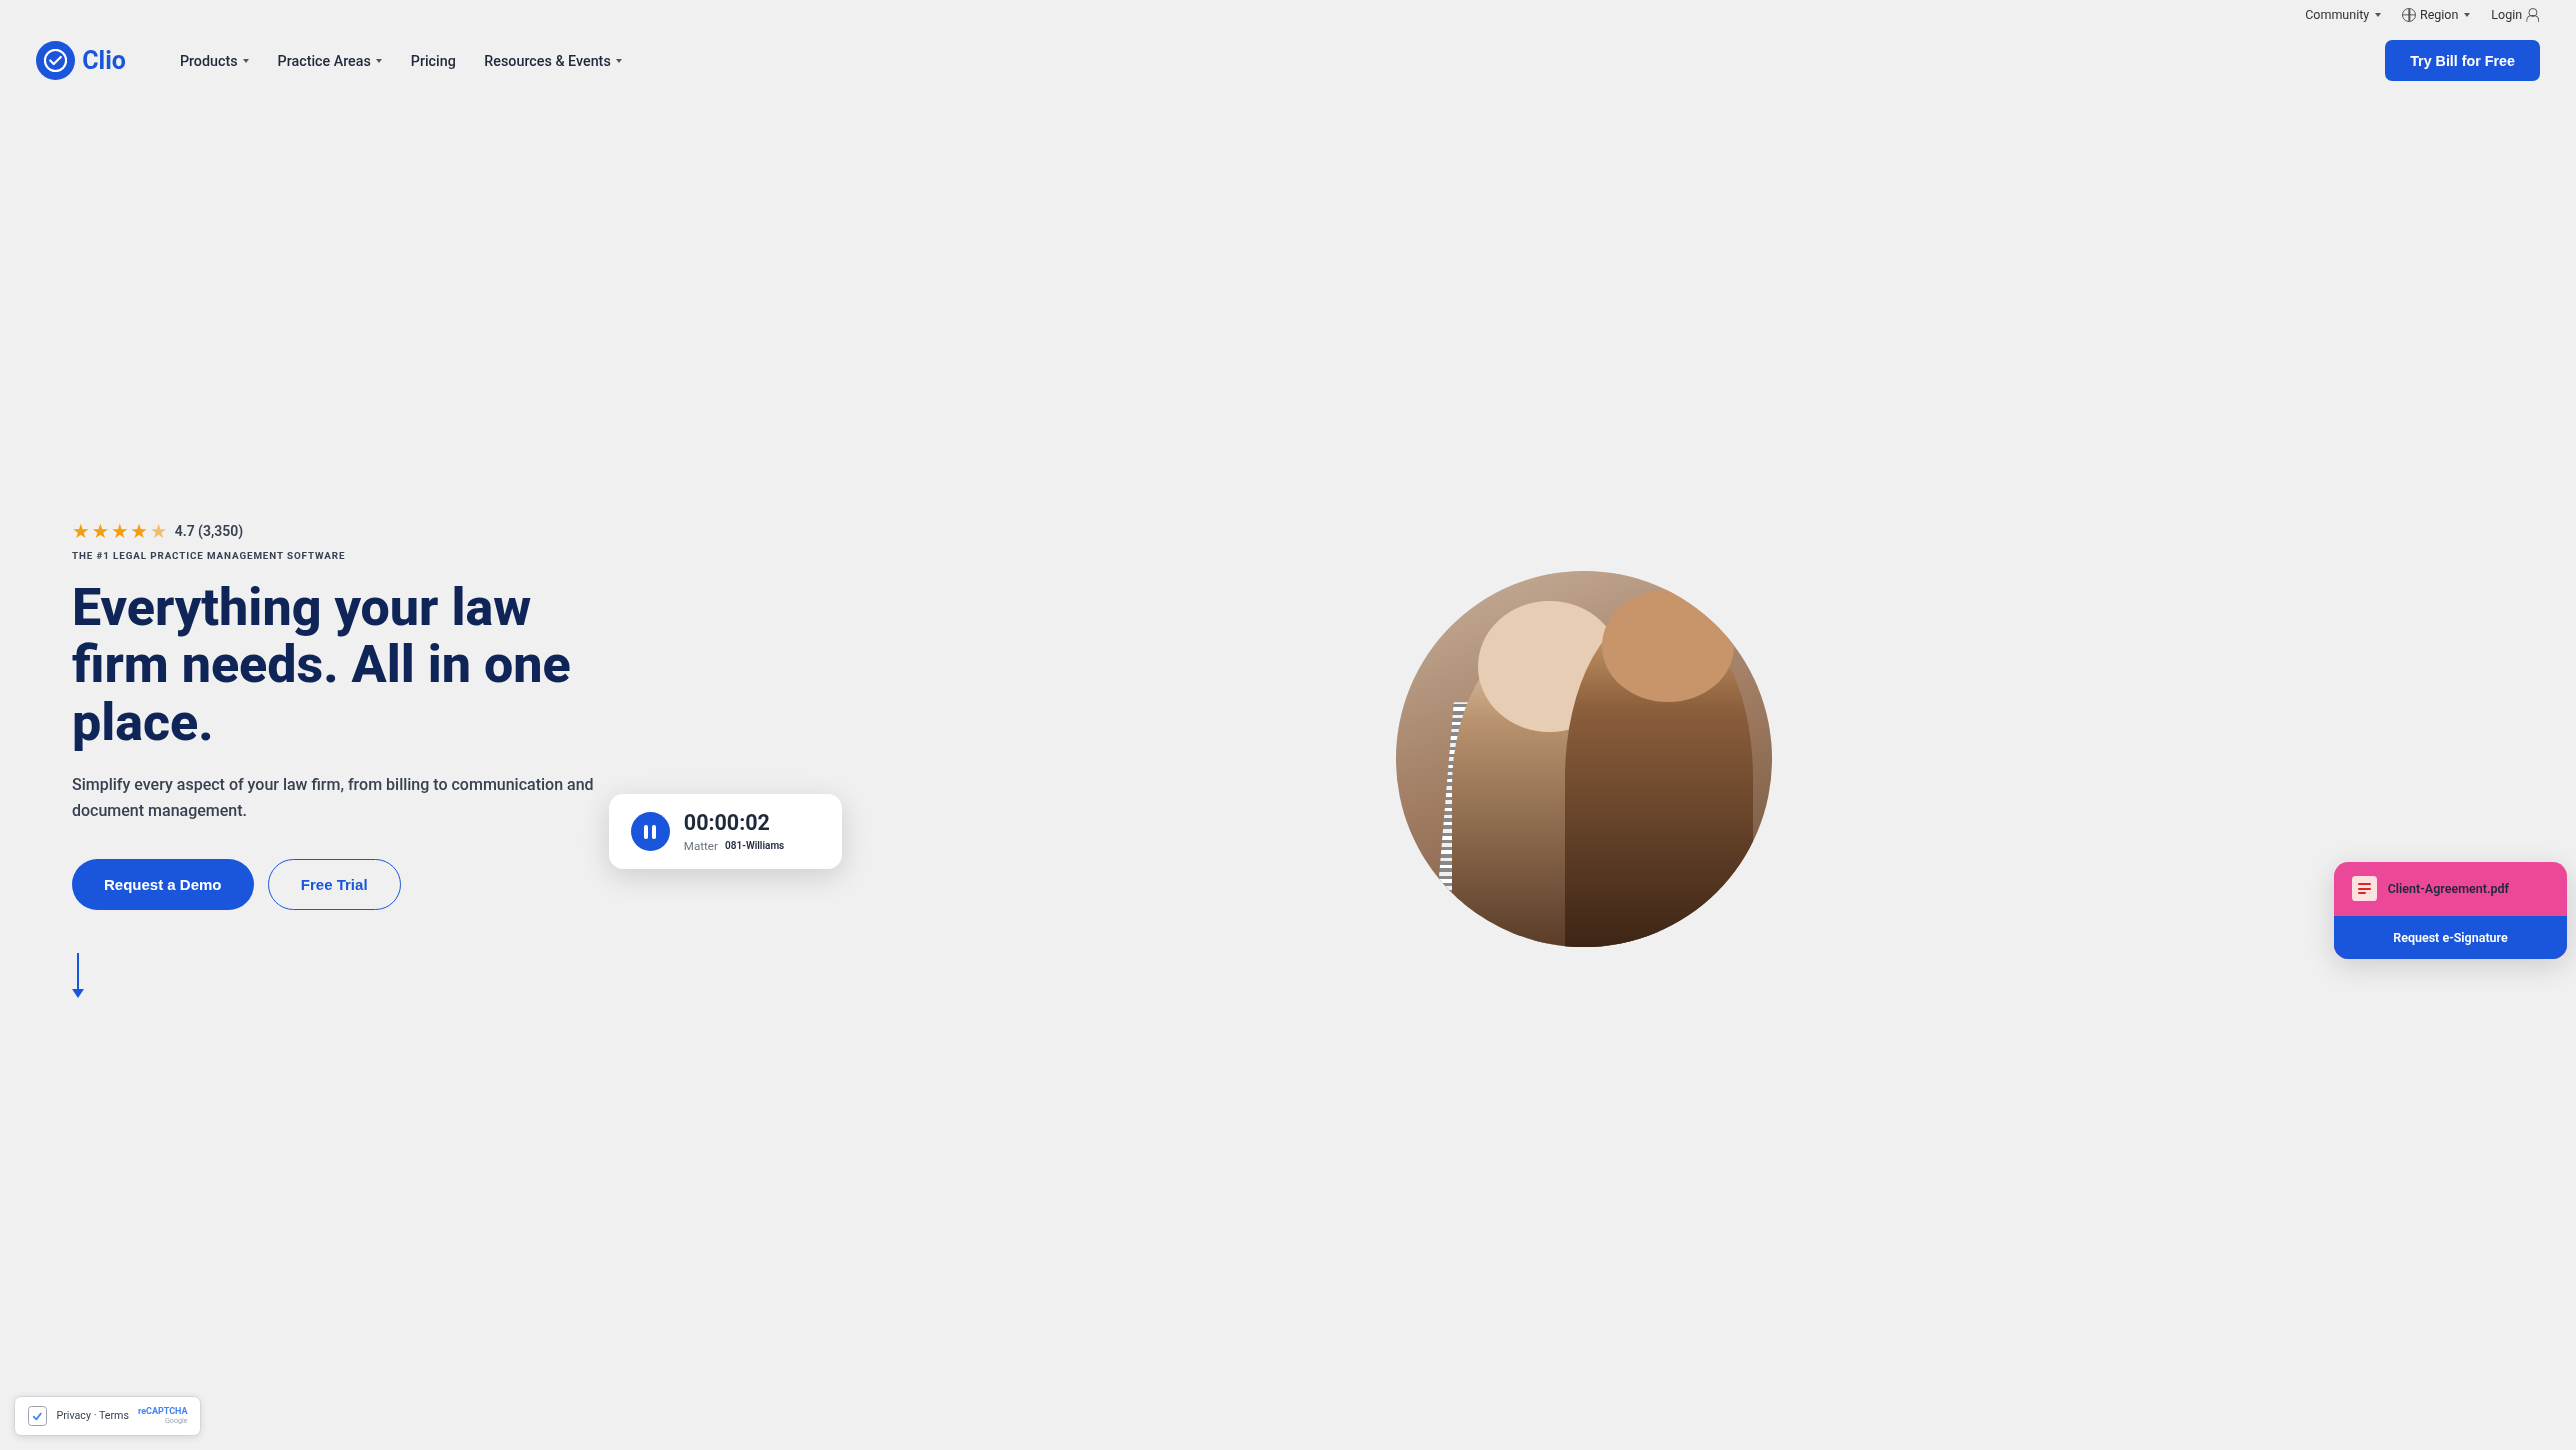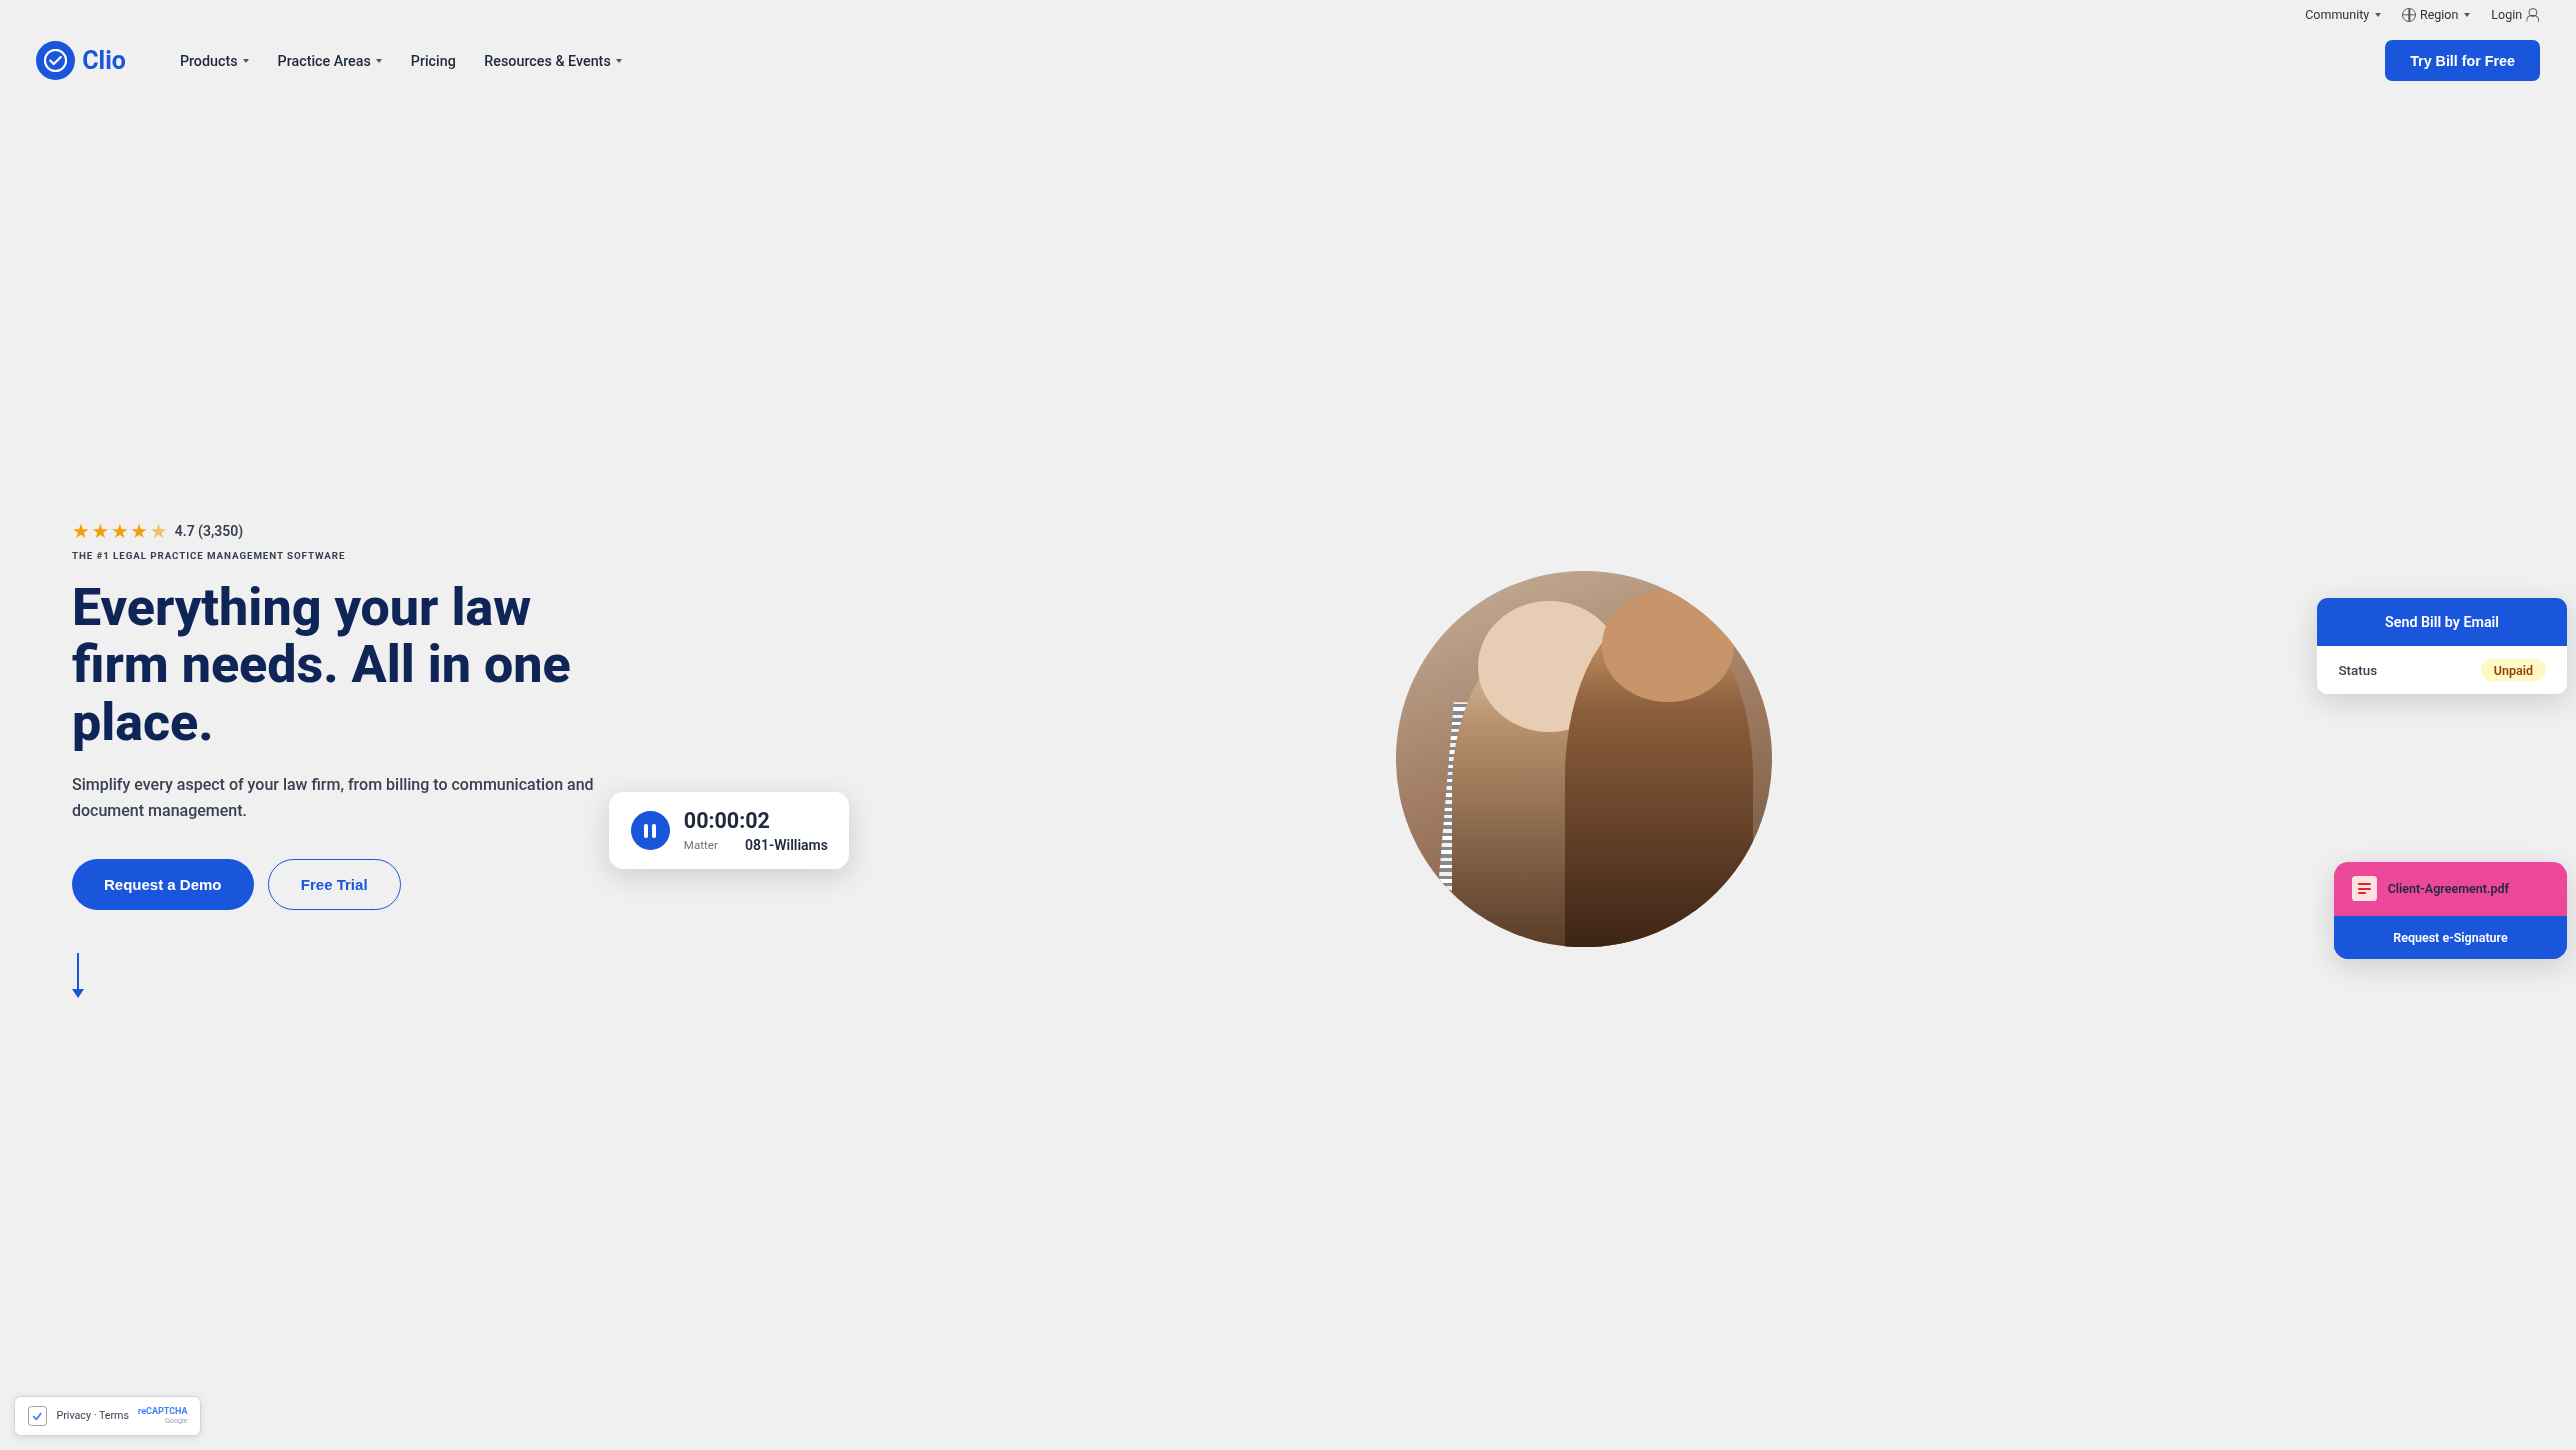--- a/index.html
+++ b/index.html
@@ -370,24 +370,23 @@
       display: flex;
       align-items: center;
       gap: 7.2px;
       margin-top: 3.6px;
     }
     .matter-label {
       font-size: 11.6px;
       color: #6b7280;
     }
     .matter-value {
-      font-size: 14px;
+      font-size: 10px;
       font-weight: 600;
       color: #1e293b;
-      margin-left: 20px;
     }
 
     
     .timer-content {
       display: flex;
       flex-direction: column;
     }
 
     
     .send-bill-card {
@@ -638,27 +637,20 @@
         </div>
         <div class="timer-content">
           <span class="timer-time">00:00:02</span>
           <div class="matter-row">
             <span class="matter-label">Matter</span>
             <span class="matter-value">081-Williams</span>
           </div>
         </div>
       </div>
 
-      <div class="send-bill-card">
-        <div class="send-bill-btn">Send Bill by Email</div>
-        <div class="status-row">
-          <span class="status-label">Status</span>
-          <span class="unpaid-badge">Unpaid</span>
-        </div>
-      </div>
 
       <div class="doc-card">
         <div class="doc-row">
           <div class="doc-icon">
             <div class="doc-icon-bg">
               <div class="doc-lines">
                 <div class="doc-line"></div>
                 <div class="doc-line"></div>
                 <div class="doc-line" style="width:8px"></div>
               </div>

